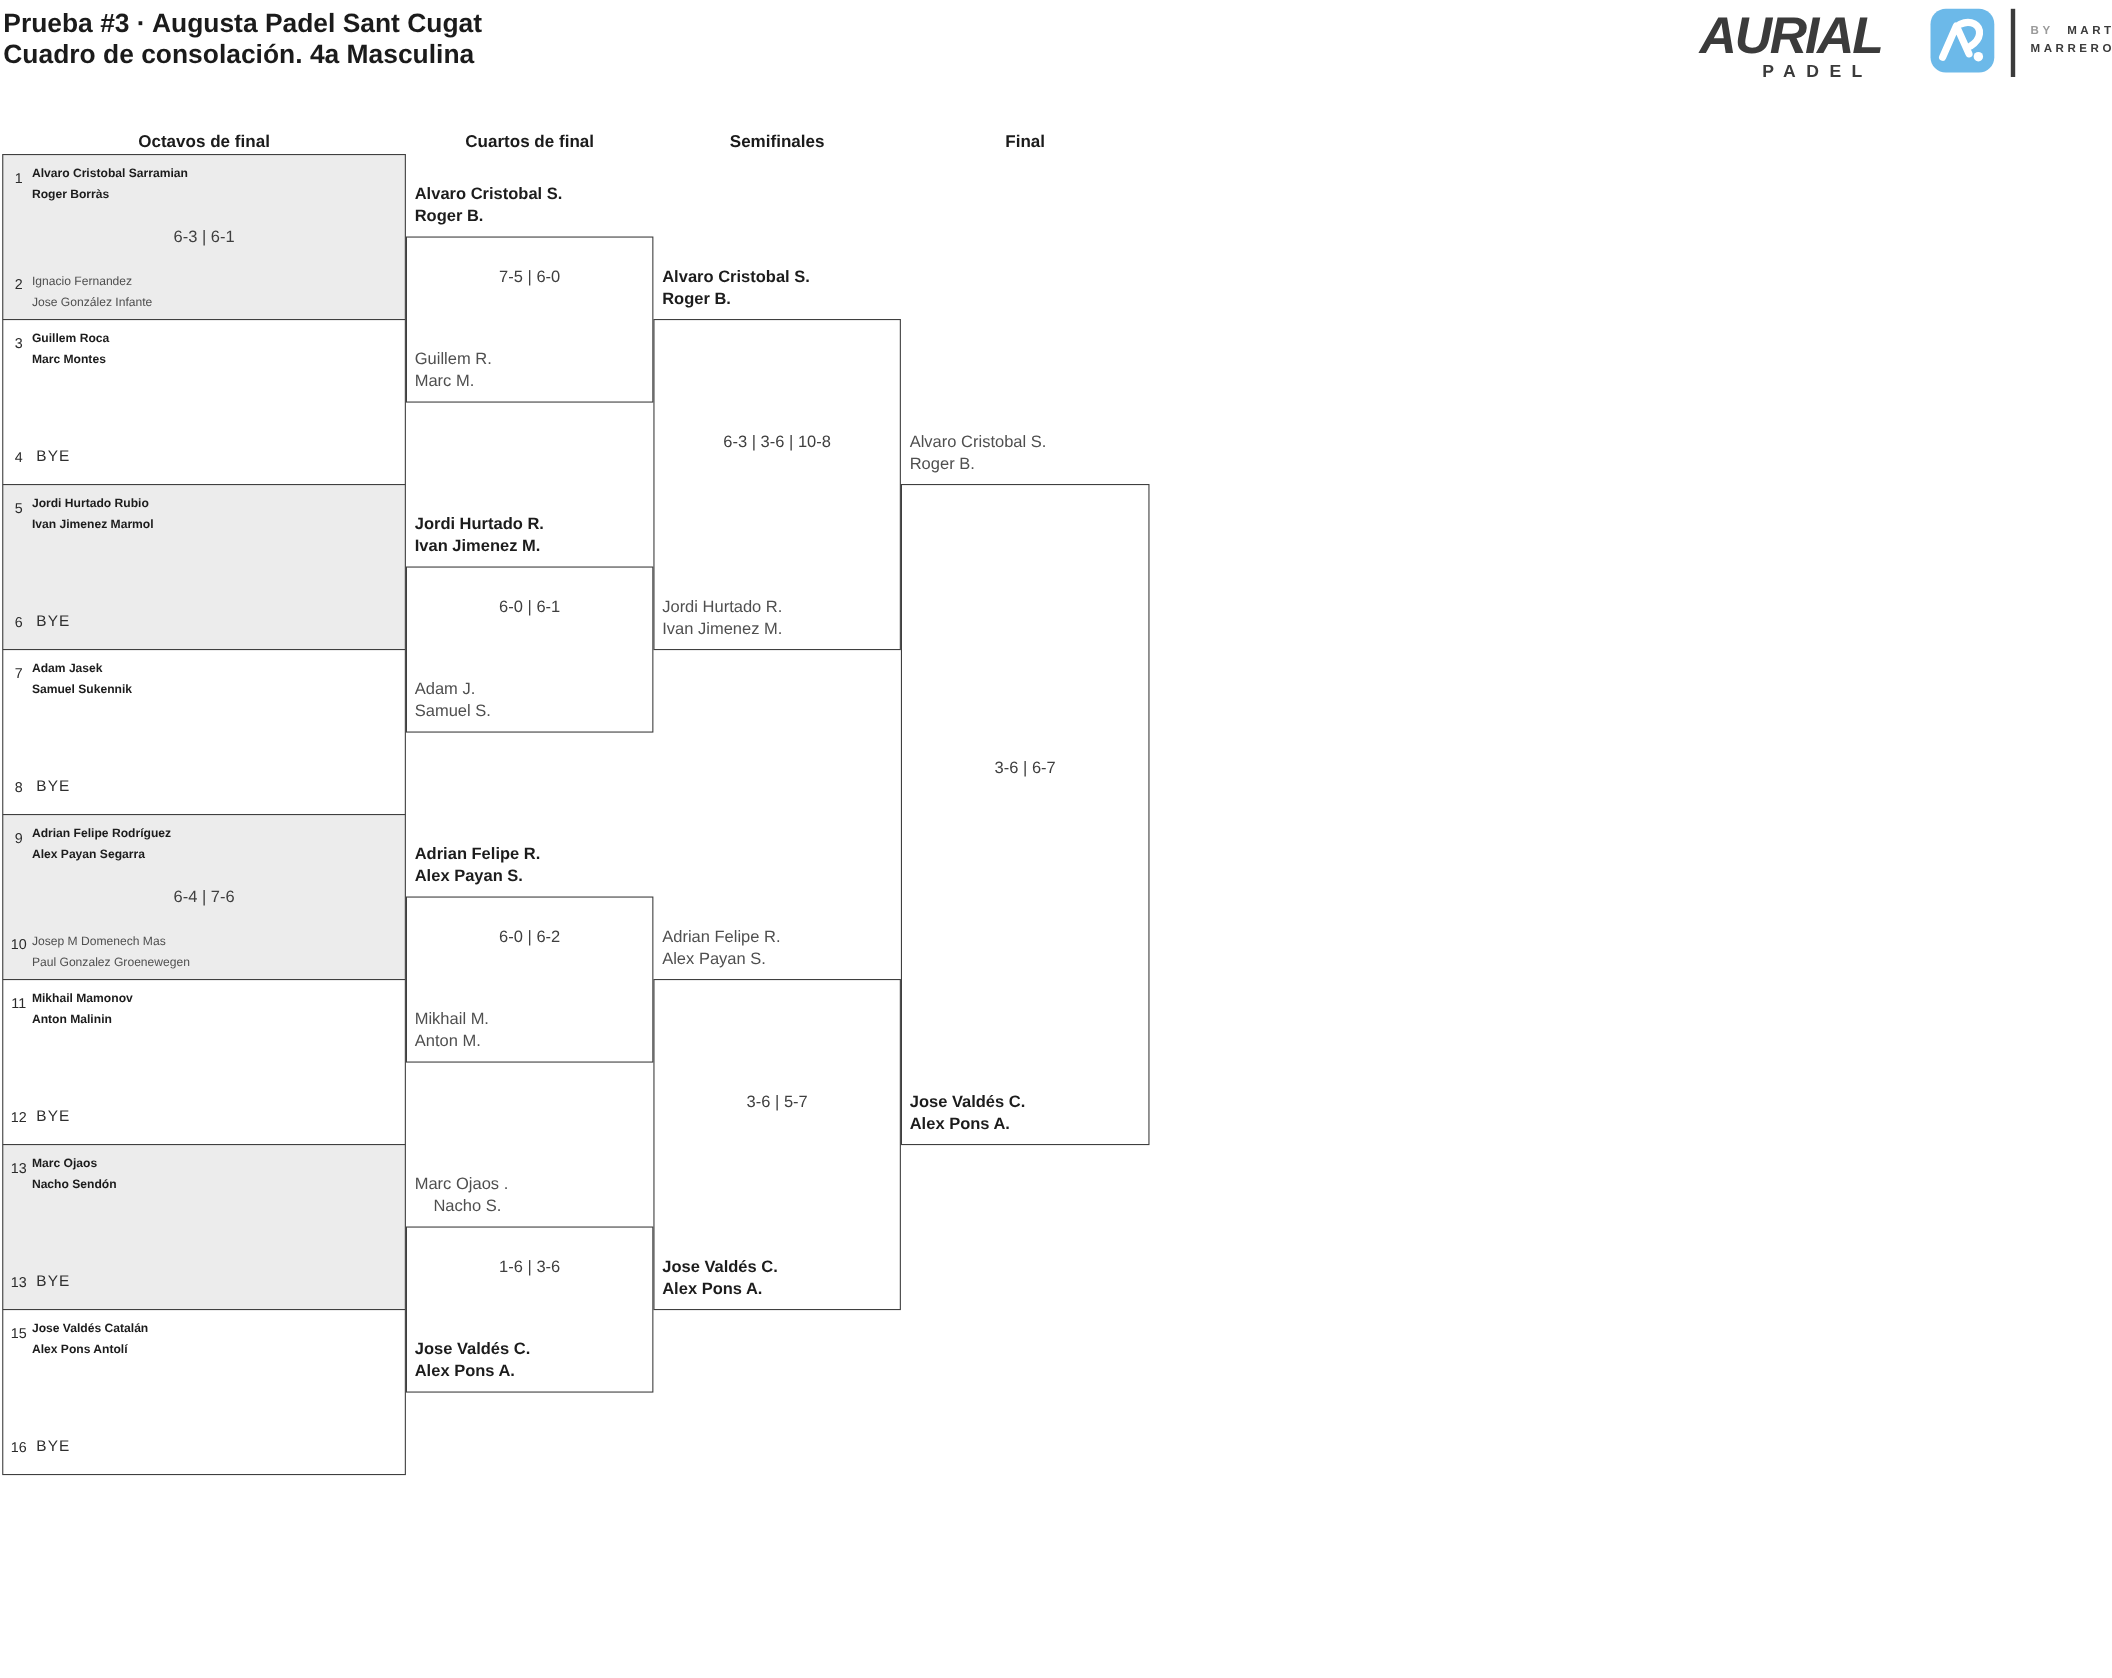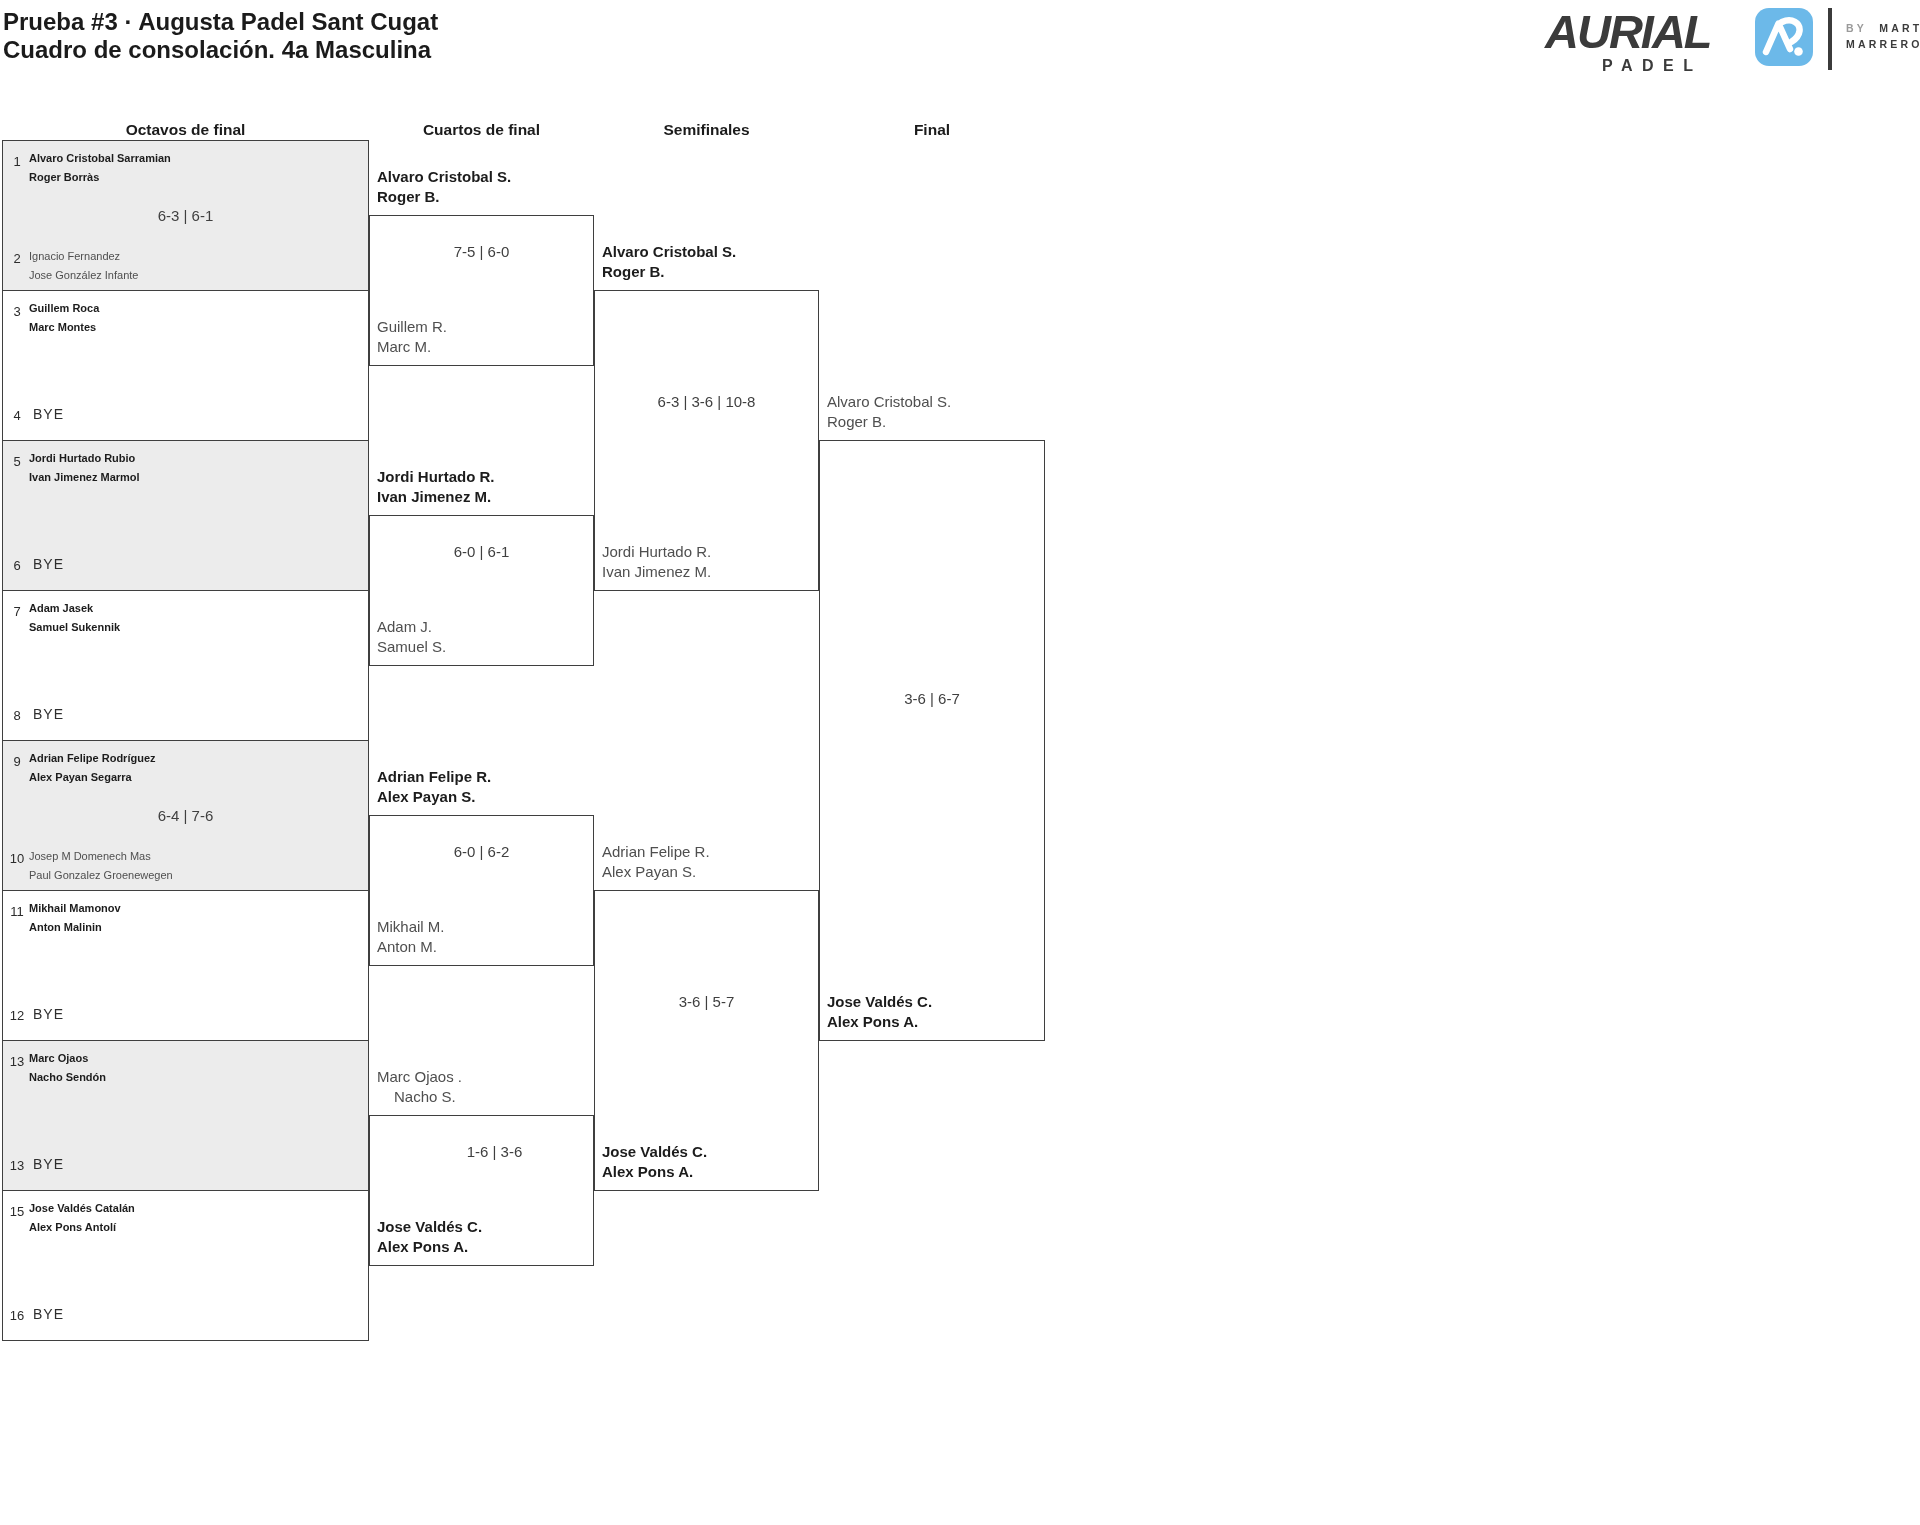--- a/index.html
+++ b/index.html
@@ -155,21 +155,21 @@
   <div class="rbox" style="left:369px;top:815px;width:225px;height:151px"></div>
   <div class="fteam won" style="left:377px;top:767px">Adrian Felipe R.</div>
   <div class="fteam won" style="left:377px;top:787px">Alex Payan S.</div>
   <div class="fscore" style="left:369px;width:225px;top:842px">6-0 | 6-2</div>
   <div class="fteam lost" style="left:377px;top:917px">Mikhail M.</div>
   <div class="fteam lost" style="left:377px;top:937px">Anton M.</div>
 
   <div class="rbox" style="left:369px;top:1115px;width:225px;height:151px"></div>
   <div class="fteam lost" style="left:377px;top:1067px">Marc Ojaos .</div>
   <div class="fteam lost" style="left:394px;top:1087px">Nacho S.</div>
-  <div class="fscore" style="left:369px;width:251px;top:1142px">1-6 | 3-6</div>
+  <div class="fscore" style="left:369px;width:225px;top:1142px">1-6 | 3-6</div>
   <div class="fteam won" style="left:377px;top:1217px">Jose Valdés C.</div>
   <div class="fteam won" style="left:377px;top:1237px">Alex Pons A.</div>
 
   <div class="rbox" style="left:594px;top:290px;width:225px;height:301px"></div>
   <div class="fteam won" style="left:602px;top:242px">Alvaro Cristobal S.</div>
   <div class="fteam won" style="left:602px;top:262px">Roger B.</div>
   <div class="fscore" style="left:594px;width:225px;top:392px">6-3 | 3-6 | 10-8</div>
   <div class="fteam lost" style="left:602px;top:542px">Jordi Hurtado R.</div>
   <div class="fteam lost" style="left:602px;top:562px">Ivan Jimenez M.</div>
 

